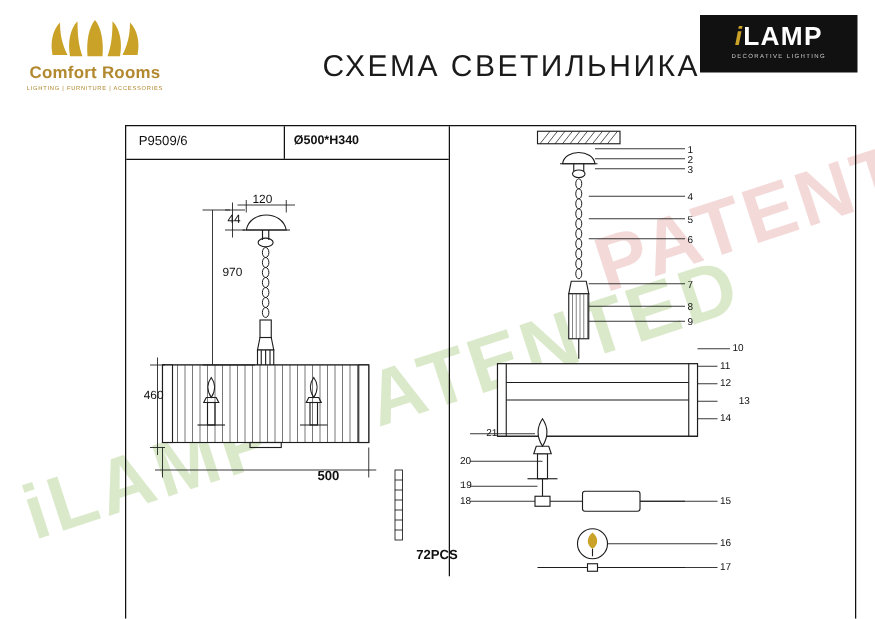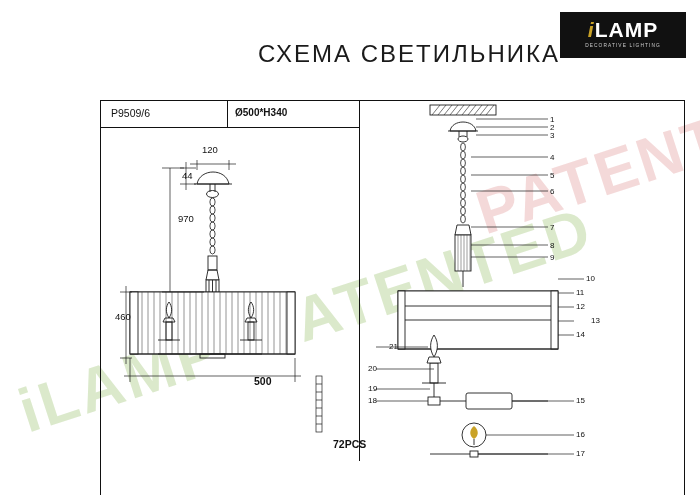--- a/index.html
+++ b/index.html
@@ -187,20 +187,35 @@
 <body>
 
 <div id="page">
 
   <div id="watermark">
     <div class="wm-text" id="wm1">iLAMP</div>
     <div class="wm-text" id="wm2">PATENTED</div>
     <div class="wm-text" id="wm3">PATENTED</div>
   </div>
 
+  <div id="logo">
+    <div class="crown">
+      <svg width="80" height="34" viewBox="0 0 80 34">
+        <g fill="#c9a227">
+          <path d="M6 30 C4 20 6 10 12 4 C12 14 14 22 18 30 Z"></path>
+          <path d="M20 31 C18 20 20 9 26 3 C26 14 27 23 30 31 Z"></path>
+          <path d="M34 31 C33 19 35 8 40 2 C45 8 47 19 46 31 Z"></path>
+          <path d="M50 31 C53 23 54 14 54 3 C60 9 62 20 60 31 Z"></path>
+          <path d="M62 30 C66 22 68 14 68 4 C74 10 76 20 74 30 Z"></path>
+        </g>
+      </svg>
+    </div>
+    <div class="brand">Comfort Rooms</div>
+    <div class="sub">LIGHTING  |  FURNITURE  |  ACCESSORIES</div>
+  </div>
 
   <div id="ilamp">
     <div class="word"><span class="i">i</span><span>LAMP</span></div>
     <div class="tag">DECORATIVE LIGHTING</div>
   </div>
 
   <div id="title">СХЕМА СВЕТИЛЬНИКА</div>
 
   <div id="frame">
     <div class="hdr-line"></div>
@@ -317,21 +332,21 @@
         <line x1="216" y1="258" x2="222" y2="258"></line>
         <line x1="216" y1="266" x2="222" y2="266"></line>
         <line x1="216" y1="274" x2="222" y2="274"></line>
         <line x1="216" y1="282" x2="222" y2="282"></line>
         <line x1="216" y1="290" x2="222" y2="290"></line>
         <line x1="216" y1="298" x2="222" y2="298"></line>
       </g>
     </g>
   </svg>
 
-  <div class="lbl" style="left:202px; top:144px;">120</div>
+  <div class="lbl" style="left:202px; top:154px;">120</div>
   <div class="lbl" style="left:182px; top:170px;">44</div>
   <div class="lbl" style="left:178px; top:213px;">970</div>
   <div class="lbl" style="left:115px; top:311px;">460</div>
   <div class="lbl bold" style="left:218px; top:375px;">500</div>
   <div class="lbl bold" style="left:297px; top:438px;">72PCS</div>
 
   <svg style="position:absolute;left:358px;top:101px;" width="327" height="359" viewBox="0 0 327 359">
     <g stroke="#1d1d1d" fill="none" stroke-width="0.9">
 
       <rect x="72" y="4" width="66" height="10" fill="#ffffff"></rect>

